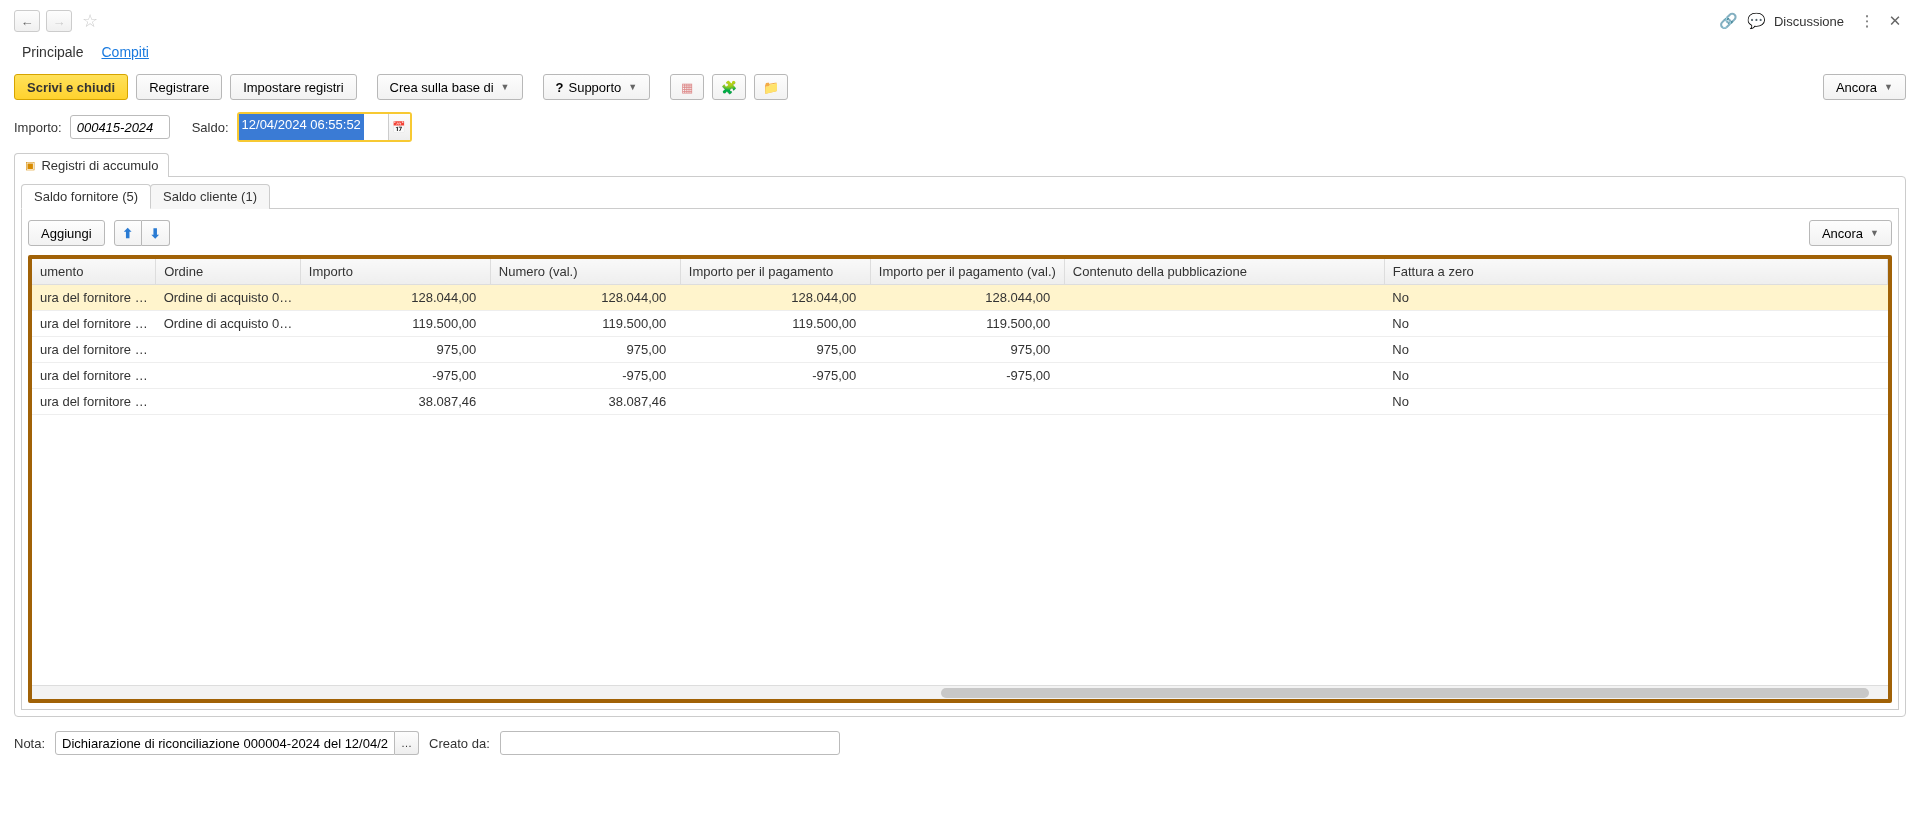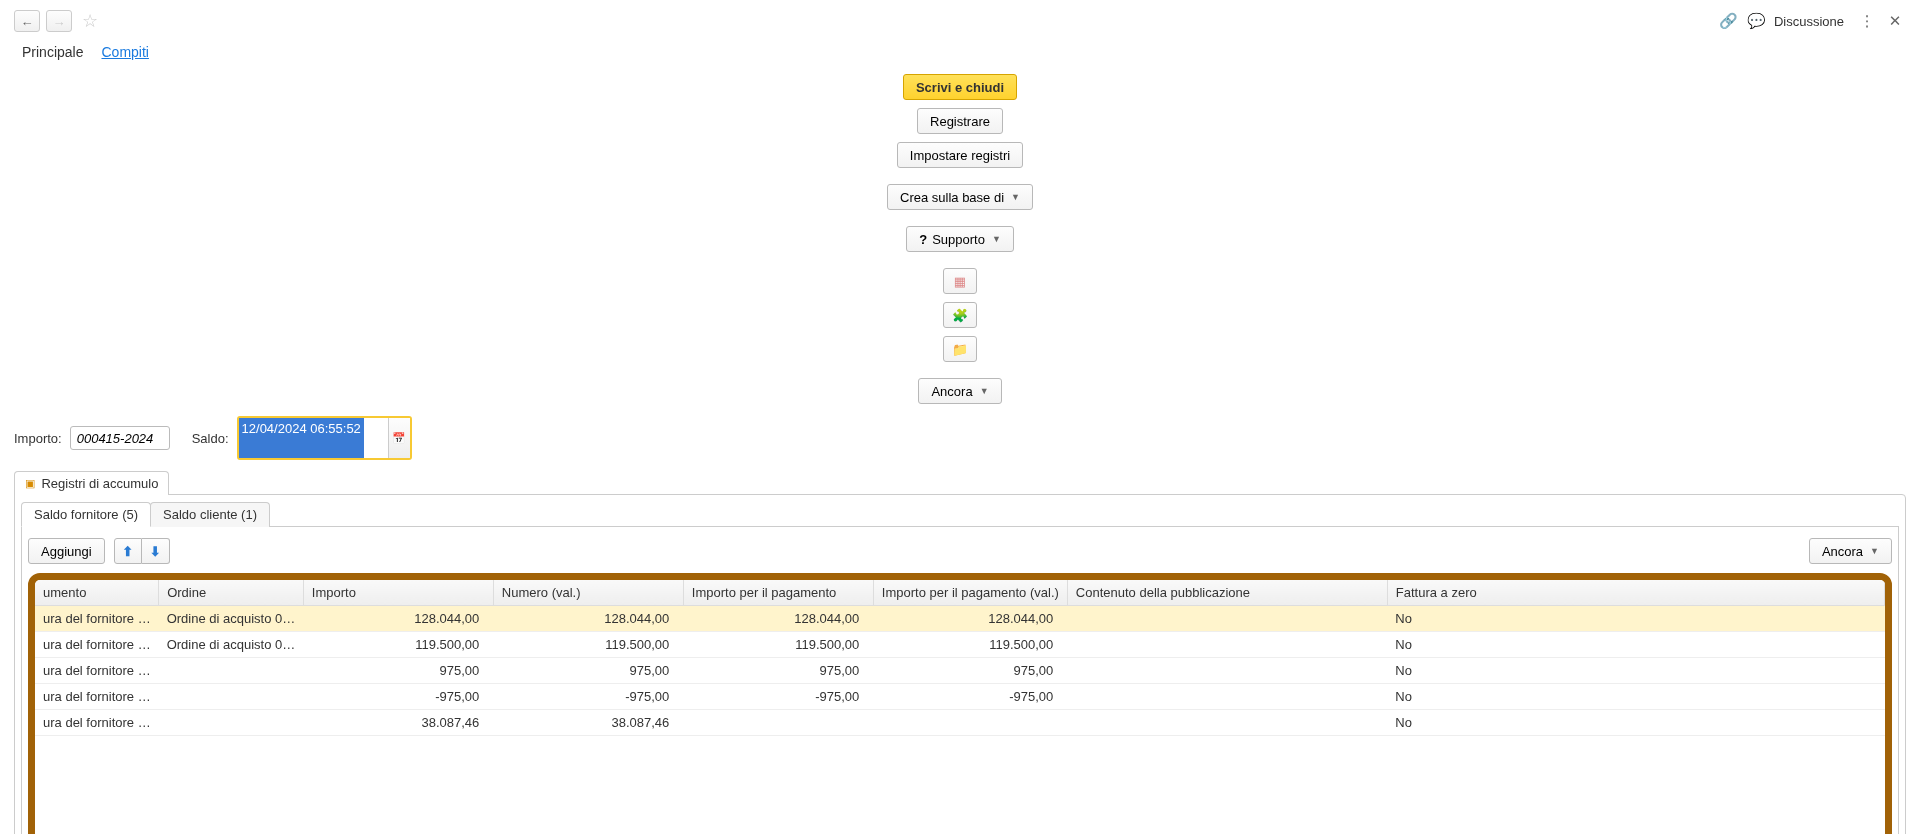--- a/index.html
+++ b/index.html
@@ -34,21 +34,21 @@
   .star-icon { color:#ccc; font-size:18px; margin: 0 4px; }
   .page-title { font-size: 19px; font-weight: 400; }
   .header-spacer { flex:1; }
   .header-icon { width:22px; height:22px; display:flex; align-items:center; justify-content:center; color:#666; font-size:15px; cursor:pointer;}
   .disc-label { font-size:13px; color:#333; margin-right:6px;}
   
   .tabs-nav { display:flex; gap:18px; padding:4px 8px 6px 8px; border-bottom:0; font-size:14px;}
   .tabs-nav .tab { color:#333; cursor:pointer;}
   .tabs-nav .tab.link { color:#197adf; text-decoration:underline; }
   
-  .toolbar { display:flex; gap:8px; padding:8px 0 10px 0; align-items:center;flex-direction:column;}
+  .toolbar { display:flex; gap:8px; padding:8px 0 10px 0; align-items:center;}
   .tb-btn {
     border:1px solid #b8b8b8;
     background:linear-gradient(#fdfdfd,#f2f2f2);
     border-radius:3px;
     padding:4px 12px;
     font-size:13px;
     cursor:pointer;
     display:flex;
     align-items:center;
     gap:5px;
@@ -75,21 +75,21 @@
     height:24px;
     background:#fff;
     font-style:italic;
   }
   .date-group {
     display:flex;
     align-items:stretch;
     border:2px solid #f7c933;
     border-radius:3px;
     background:#5eead4;
-    height:44px;
+    height:30px;
   }
   .date-sel {
     background:#3a7bd5; color:#fff; padding:3px 3px; font-size:13px;
   }
   .date-after { background:#fff; flex:1; }
   .date-btn {
     border:none;
     border-left:1px solid #ccc;
     background:linear-gradient(#fdfdfd,#eee);
     width:22px;
@@ -146,22 +146,22 @@
     background:linear-gradient(#fdfdfd,#f2f2f2);
     border-radius:3px;
     width:28px; height:26px;
     display:flex;align-items:center;justify-content:center;
     cursor:pointer;
   }
   .arrow-up { color:#2a7bd3; font-weight:bold; }
   .arrow-down { color:#2a7bd3; font-weight:bold; }
   
   .grid {
-    border:7px solid #a16207;
-    border-radius:12px;
+    border:4px solid #a16207;
+    border-radius:2px;
     overflow:hidden;
   }
   .grid table { width:100%; border-collapse:collapse; }
   .grid th {
     background:linear-gradient(#f9f9f9,#eee);
     border-right:1px solid #ddd;
     border-bottom:1px solid #ddd;
     text-align:left;
     font-weight:normal;
     font-size:13px;

